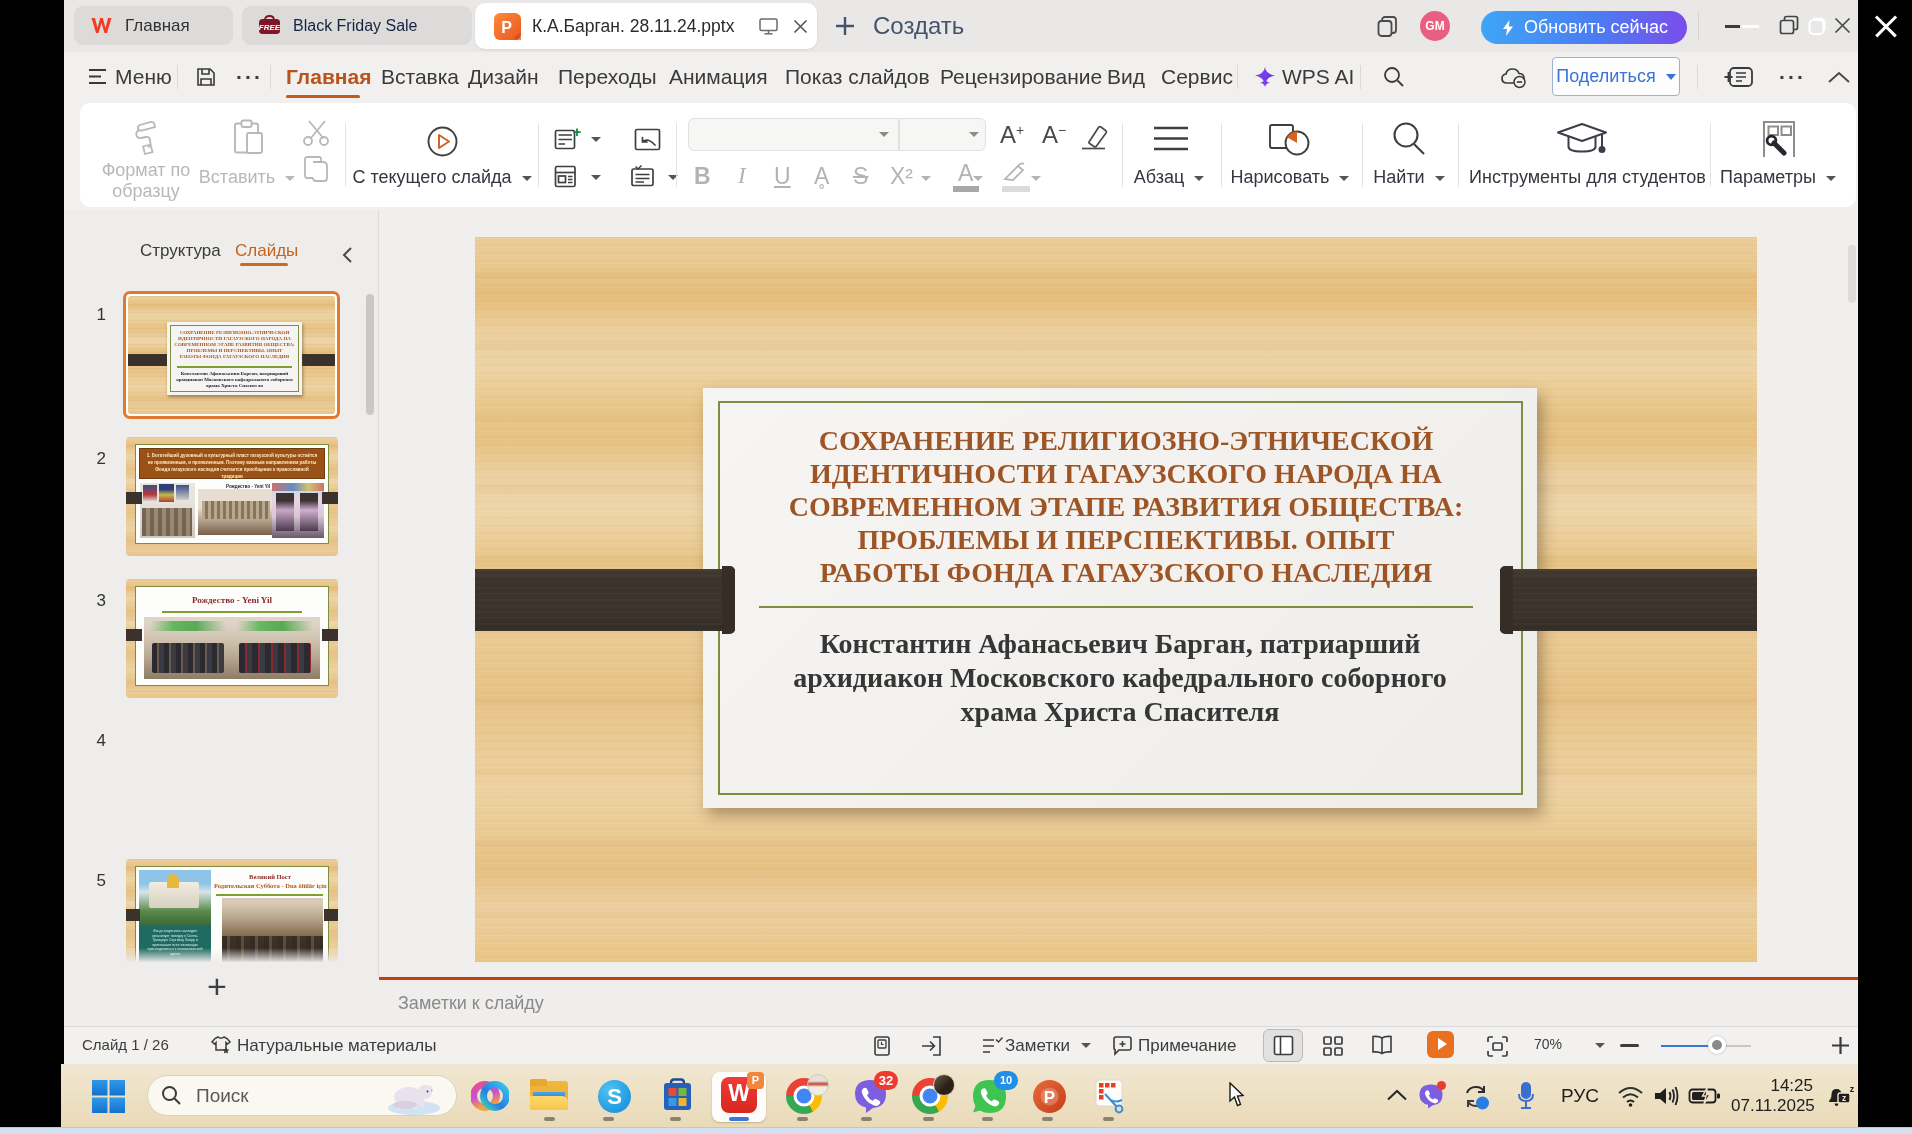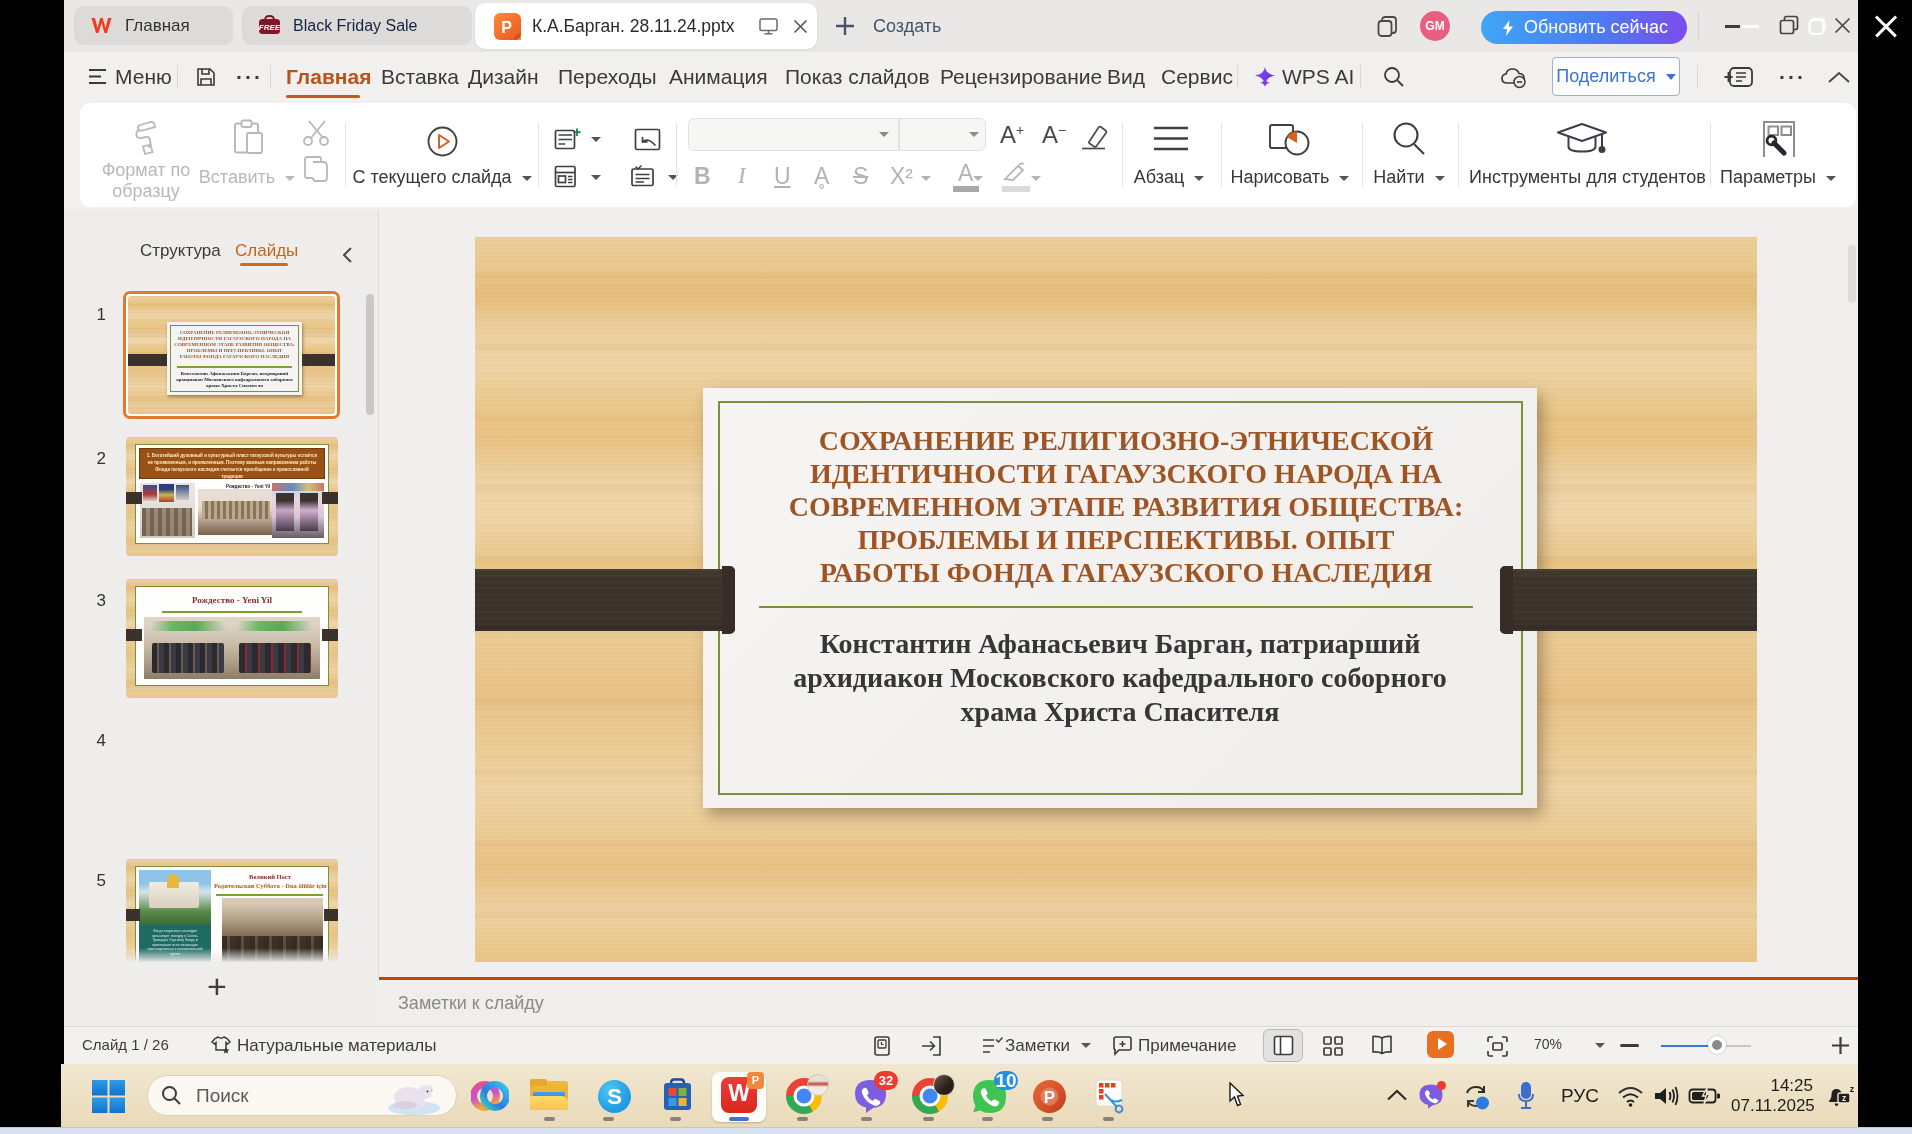--- a/index.html
+++ b/index.html
@@ -107,21 +107,21 @@
         </svg>
       <svg style="margin-left:15px;" width="15" height="15" viewBox="0 0 15 15">
           <path d="M1.5 1.5 L13.5 13.5 M13.5 1.5 L1.5 13.5" stroke="#555" stroke-width="1.6"></path>
         </svg>
     </div>
     <div style="position:absolute; left:770px; top:15px; width:22px; height:22px;">
       <svg width="22" height="22" viewBox="0 0 22 22">
           <path d="M11 2 L11 20 M2 11 L20 11" stroke="#44536b" stroke-width="2.4"></path>
         </svg>
     </div>
-    <div style="position:absolute; left:809px; top:0; height:52px; display:flex; align-items:center; font-size:18px; color:#44536b;">Создать</div>
+    <div style="position:absolute; left:809px; top:0; height:52px; display:flex; align-items:center; font-size:24px; color:#44536b;">Создать</div>
     <div style="position:absolute; left:1312px; top:15px;">
       <svg width="23" height="23" viewBox="0 0 23 23">
           <rect x="6" y="2" width="14" height="16" rx="3" fill="none" stroke="#4a4a4a" stroke-width="1.8"></rect>
           <rect x="2.5" y="6" width="13" height="15" rx="3" fill="#e9e8e7" stroke="#4a4a4a" stroke-width="1.8"></rect>
         </svg>
     </div>
     <div style="position:absolute; left:1356px; top:11px; width:30px; height:30px; border-radius:50%; background:#e85f81; color:#fff; font-size:12px; font-weight:bold; display:flex; align-items:center; justify-content:center;">GM</div>
     <div style="position:absolute; left:1417px; top:11px; width:206px; height:33px; border-radius:17px; background:linear-gradient(90deg,#3fa6f5,#4a7df2 55%,#7b4deb); display:flex; align-items:center; justify-content:center; color:#fff; font-size:18px;">
       <svg width="16" height="18" viewBox="0 0 16 18" style="margin-right:8px;">
           <path d="M9.5 1 L3 10 L7 10 L6 17 L13 7.5 L8.8 7.5 Z" fill="#fff"></path>
@@ -618,21 +618,21 @@
     <div style="position:absolute; left:22px; top:-7px; min-width:24px; height:19px; background:#ee3b30; border-radius:10px; color:#fff; font-size:13px; font-weight:bold; text-align:center; line-height:19px;">32</div>
   </div>
   <div class="chrome" style="position:absolute; left:851px; top:14px;"></div>
   <div style="position:absolute; left:872px; top:10px; width:22px; height:22px; border-radius:50%; background:linear-gradient(135deg,#6a5a4a,#2a2018 60%); border:1px solid #d0c8b8;"></div>
   <div style="position:absolute; left:910px; top:14px; width:37px; height:37px;">
     <svg width="37" height="37" viewBox="0 0 37 37">
         <circle cx="18.5" cy="18.5" r="16" fill="#fff"></circle>
         <path d="M18.5 2 Q35 2 35 18.5 Q35 35 18.5 35 Q13 35 9 32.5 L2 34.5 L4.5 28 Q2 24 2 18.5 Q2 2 18.5 2 Z" fill="#3fc351"></path>
         <path d="M12 10.5 Q14 9.5 15 11.5 L16.5 14.5 Q17 16 15.5 17 Q15 17.5 15.5 18.5 Q17 21.5 20 23 Q21 23.5 21.5 22.5 Q22.5 21 24 21.5 L27 23 Q29 24 28 26 Q26 29.5 22 28 Q13 24.5 10 15.5 Q9 12 12 10.5 Z" fill="#fff"></path>
       </svg>
-    <div style="position:absolute; left:23px; top:-7px; min-width:24px; height:19px; background:#1f8fe8; border-radius:10px; color:#fff; font-size:19px; font-weight:bold; text-align:center; line-height:19px;">10</div>
+    <div style="position:absolute; left:23px; top:-7px; min-width:24px; height:19px; background:#1f8fe8; border-radius:10px; color:#fff; font-size:11px; font-weight:bold; text-align:center; line-height:19px;">10</div>
   </div>
   <div style="position:absolute; left:970px; top:14px; width:37px; height:37px;">
     <svg width="37" height="37" viewBox="0 0 37 37">
         <defs>
           <linearGradient id="pp" x1="0" y1="0" x2="1" y2="1">
             <stop offset="0" stop-color="#e86a3a"></stop>
             <stop offset="1" stop-color="#c43e1c"></stop>
           </linearGradient>
         </defs>
         <circle cx="18.5" cy="18.5" r="16.5" fill="url(#pp)"></circle>

